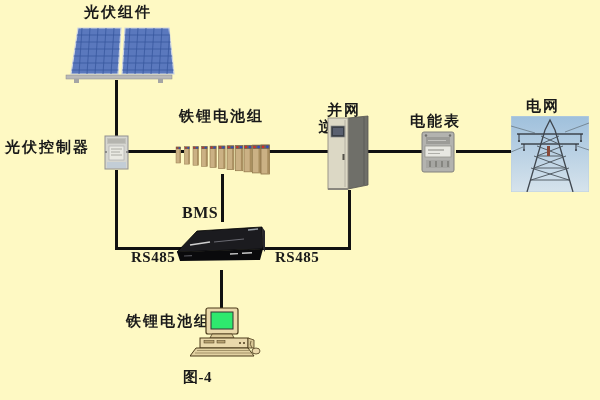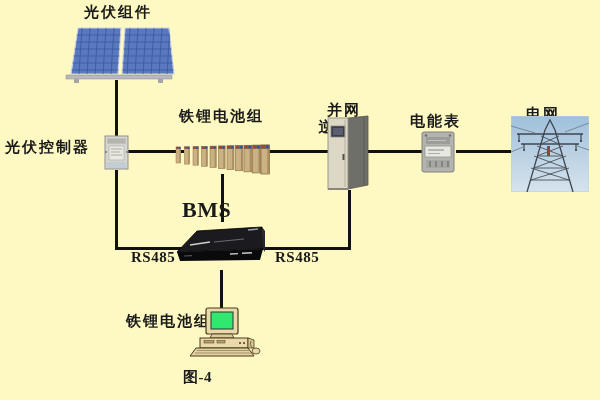--- a/index.html
+++ b/index.html
@@ -29,25 +29,25 @@
   <div class="wire" style="left:221px;top:174px;width:3px;height:48px;"></div>
   <div class="wire" style="left:115px;top:170px;width:3px;height:80px;"></div>
   <div class="wire" style="left:115px;top:247px;width:70px;height:3px;"></div>
   <div class="wire" style="left:260px;top:247px;width:91px;height:3px;"></div>
   <div class="wire" style="left:348px;top:190px;width:3px;height:60px;"></div>
   <div class="wire" style="left:220px;top:270px;width:3px;height:40px;"></div>
 
   <div class="lbl" style="left:84px;top:4px;">光伏组件</div>
   <div class="lbl" style="left:5px;top:139px;">光伏控制器</div>
   <div class="lbl" style="left:179px;top:108px;">铁锂电池组</div>
-  <div class="lbl en" style="left:182px;top:197px;font-size:22px;">BMS</div>
+  <div class="lbl en" style="left:182px;top:204px;font-size:16px;">BMS</div>
   <div class="lbl center" style="left:313px;top:79px;width:62px;">并网
 逆变器</div>
   <div class="lbl" style="left:410px;top:113px;text-align:right;">电能表</div>
-  <div class="lbl" style="left:526px;top:98px;margin-top:8px;">电网</div>
+  <div class="lbl" style="left:526px;top:98px;">电网</div>
   <div class="lbl" style="left:126px;top:313px;">铁锂电池组</div>
   <div class="lbl en" style="left:131px;top:249px;">RS485</div>
   <div class="lbl en" style="left:275px;top:249px;">RS485</div>
   <div class="lbl en" style="left:183px;top:369px;">图-4</div>
 
   <svg class="icon" style="left:58px;top:24px;" width="120" height="60" viewBox="0 0 120 60">
     <defs>
       <clipPath id="p1">
           <path d="M20,4 L63,4 L60,50 L13,50 Z"></path>
         </clipPath>

